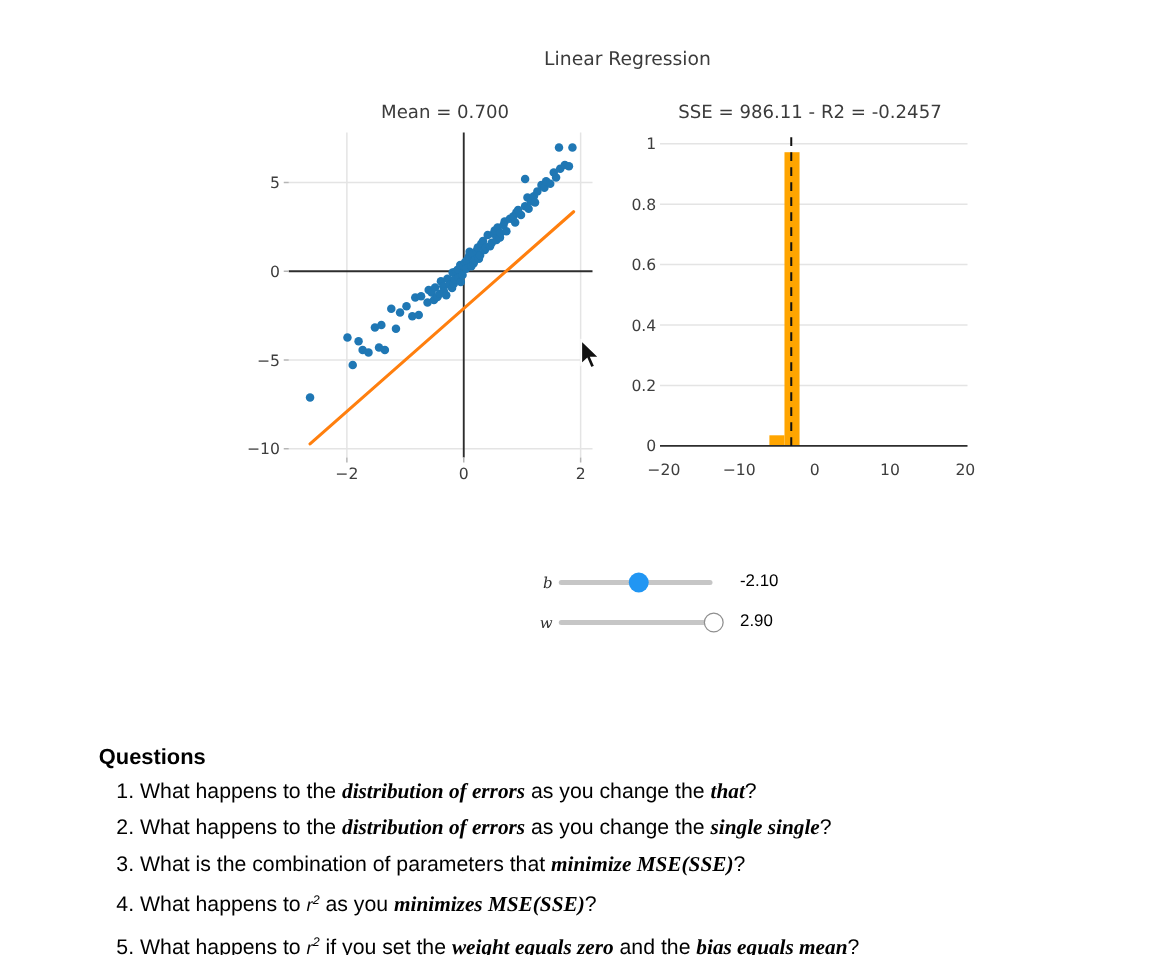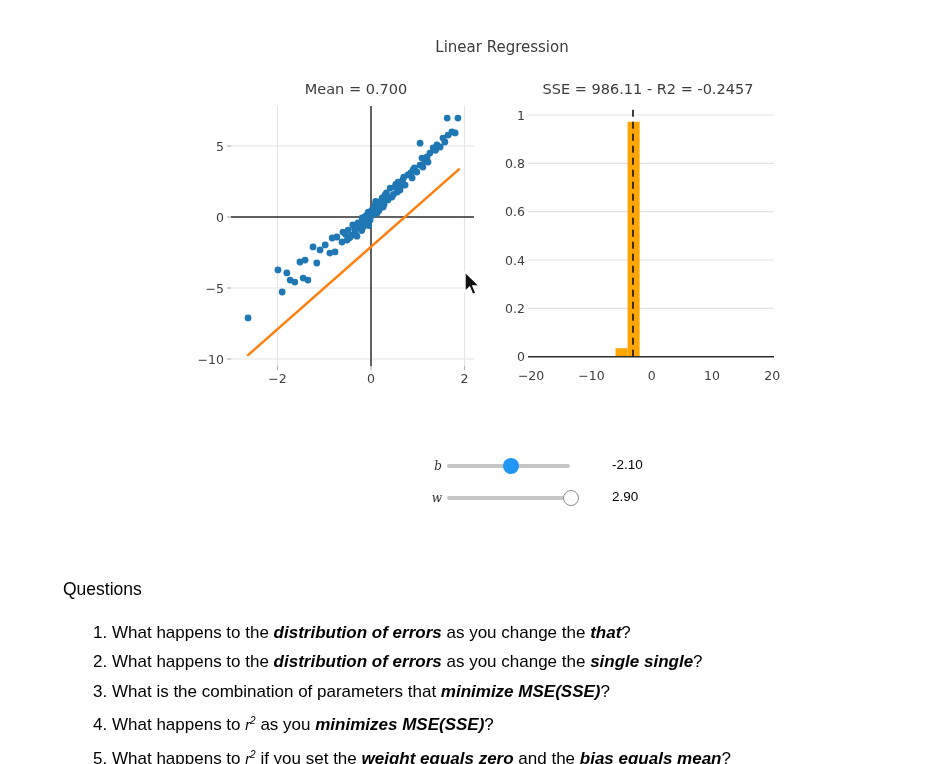--- a/index.html
+++ b/index.html
@@ -22,29 +22,29 @@
   .slider-label{
     position:absolute;left:0;top:4px;width:22px;text-align:right;
     font-family:"DejaVu Serif",serif;font-style:italic;font-size:12px;color:#2e2e2e;
   }
   .slider-track{position:absolute;left:27px;top:9px;width:123px;height:4px;background:#c6c6c6;border-radius:2px;}
   .slider-handle{position:absolute;top:3px;width:16px;height:16px;border-radius:50%;box-sizing:border-box;}
   .handle-filled{background:#2196f3;}
   .handle-outline{background:#ffffff;border:1.5px solid #8f8f8f;}
   #handle-b{left:56px;}
   #handle-w{left:116px;}
-  .slider-readout{position:absolute;left:192px;top:2px;font-size:13.5px;color:#000;}
-  
-  #questions-heading{position:absolute;left:63px;top:579px;margin:0;font-size:17.5px;font-weight:normal;color:#000;}
+  .slider-readout{position:absolute;left:172px;top:2px;font-size:13.5px;color:#000;}
+  
+  #questions-heading{position:absolute;left:63px;top:579px;margin:16px;font-size:17.5px;font-weight:bold;color:#000;}
   #questions-list{
     position:absolute;left:65px;top:618px;margin:0;padding:0 0 0 47px;
     font-size:17px;line-height:29.3px;color:#000;width:860px;
   }
   #questions-list li{padding:0;margin:0;}
-  .q-em{font-weight:bold;font-style:italic;}
+  .q-em{font-weight:bold;font-style:italic;font-family:Liberation Serif, serif;}
   .q-math{font-family:Liberation Sans, sans-serif;font-style:italic;font-size:14.5px;}
   .q-math sup{font-size:10px;font-style:italic;}
 </style>
 </head>
 <body>
 
 <svg id="fig" viewBox="0 0 610 370">
   <text class="fig-suptitle" x="307" y="24" text-anchor="middle">Linear Regression</text>
   <text class="fig-subtitle" x="161" y="66" text-anchor="middle">Mean = 0.700</text>
   <text class="fig-subtitle" x="453" y="66" text-anchor="middle">SSE = 986.11 - R2 = -0.2457</text>

